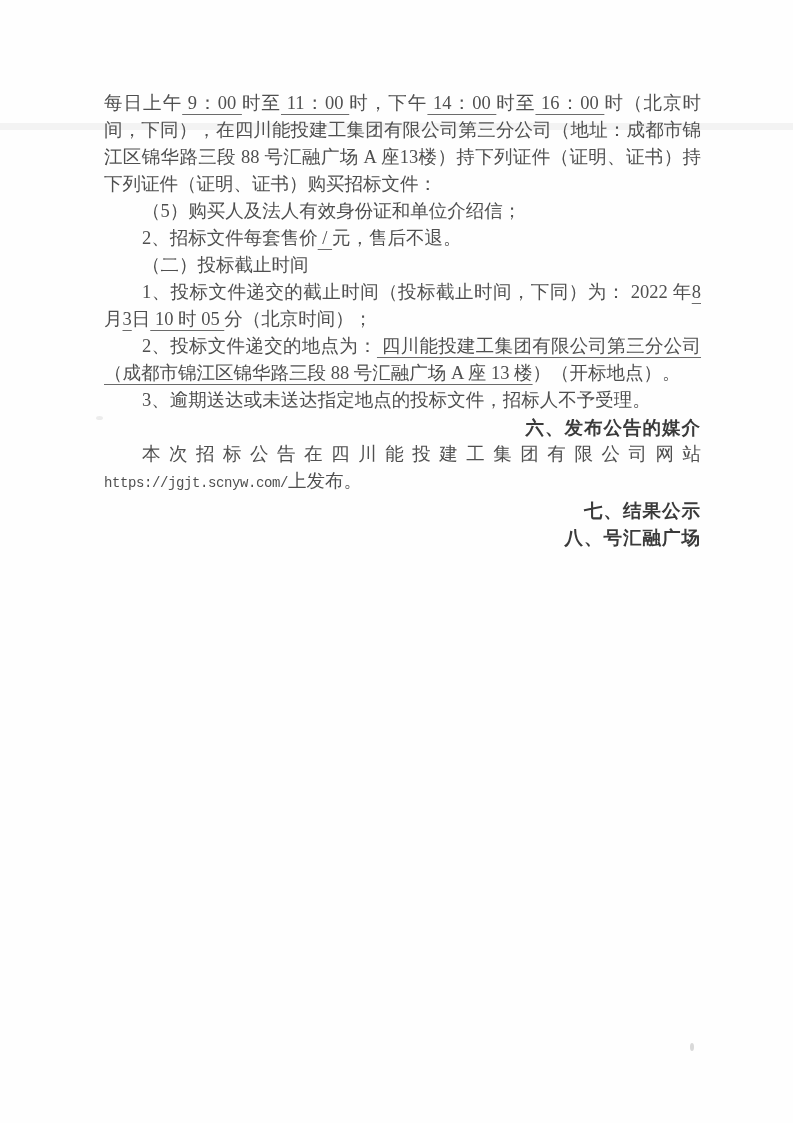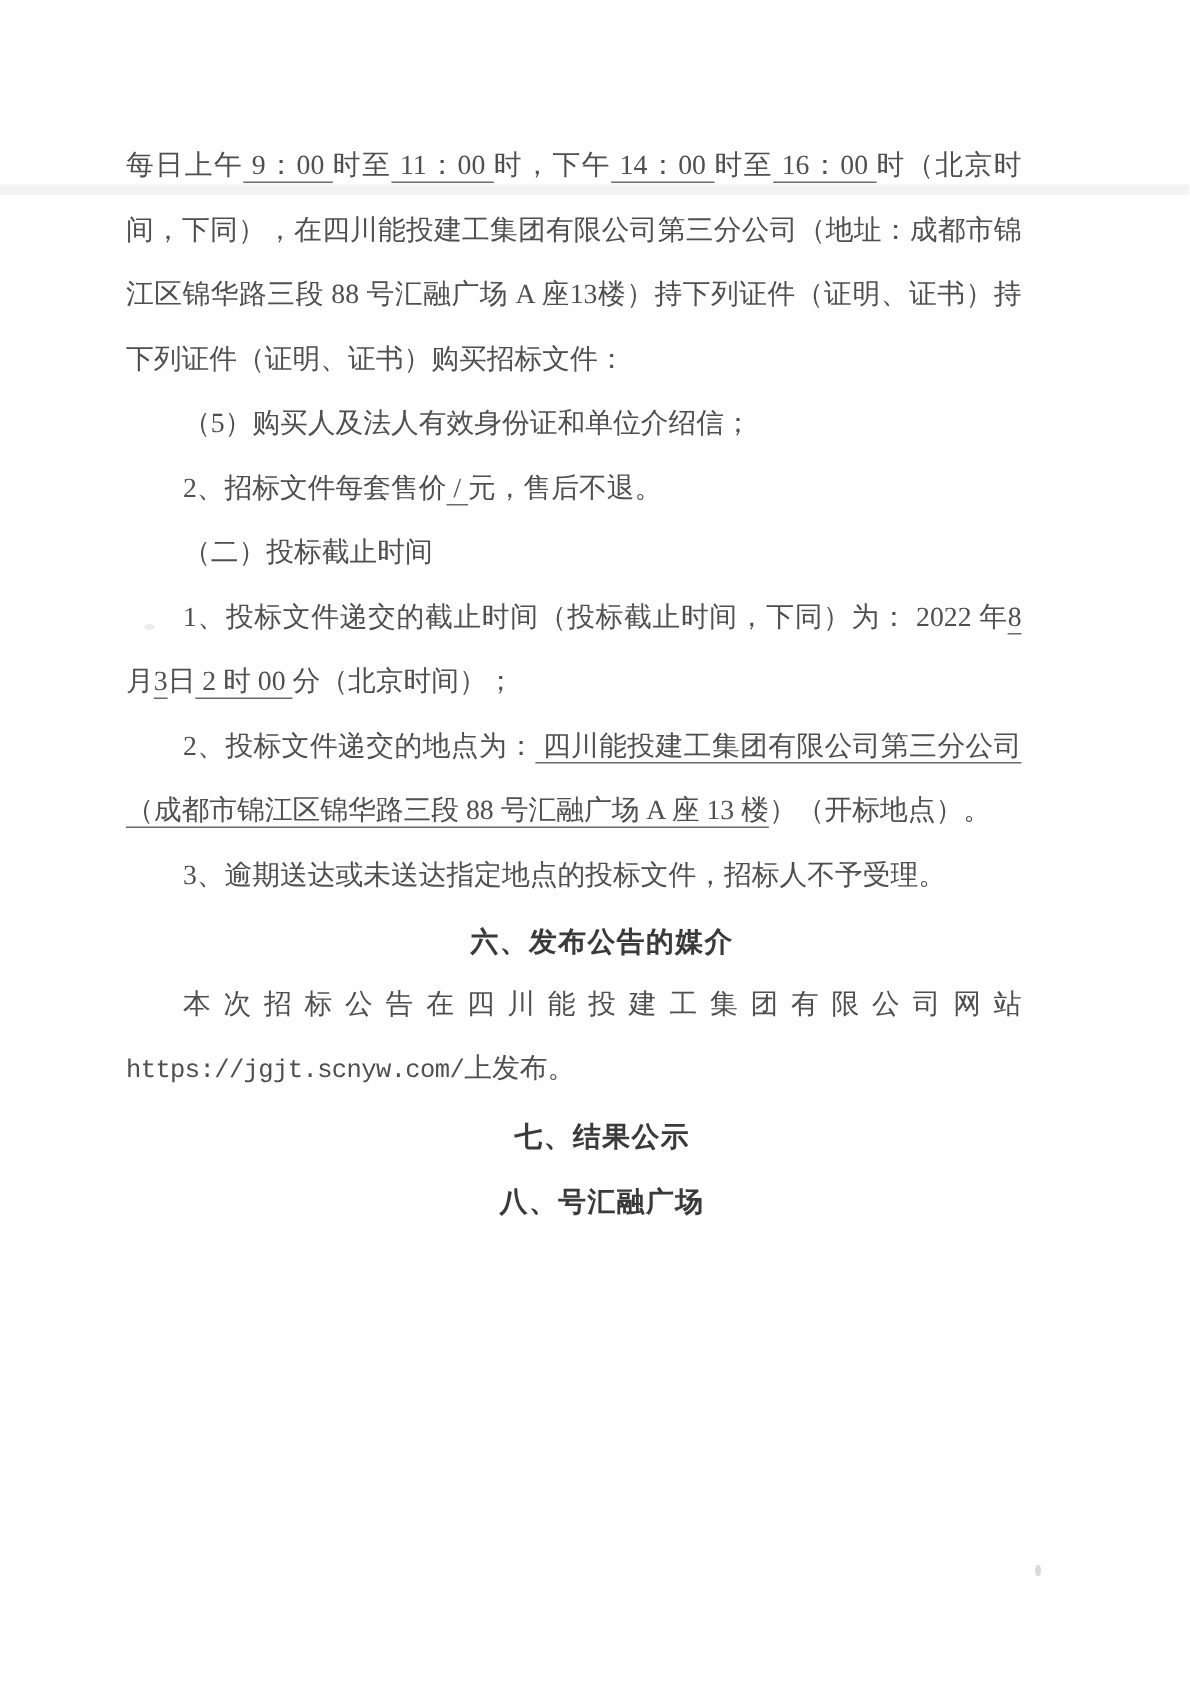--- a/index.html
+++ b/index.html
@@ -11,51 +11,51 @@
   .scan-page {
     position: relative;
     width: 793px;
     height: 1123px;
     background: #fefefe;
     overflow: hidden;
     font-family: "Liberation Serif", "DejaVu Serif", serif;
   }
   .doc-body {
     position: absolute;
-    left: 84px;
+    left: 104px;
     top: 90px;
     width: 597px;
     color: #4f4f4f;
     font-size: 18.5px;
-    line-height: 43px;
+    line-height: 27px;
   }
   p.para {
     margin: 0;
     text-align: justify;
     text-justify: inter-character;
   }
   p.para.indent {
     text-indent: 2.05em;
   }
   p.para.heading {
     font-family: "Liberation Sans", "DejaVu Sans", sans-serif;
     font-weight: 700;
     color: #3a3a3a;
-    text-align: center;
+    text-align: right;
     letter-spacing: 1px;
   }
   .u {
     text-decoration: underline;
     text-underline-offset: 5px;
     text-decoration-thickness: 1px;
     text-decoration-color: #6b6b6b;
   }
   .mono {
     font-family: "Liberation Mono", "DejaVu Sans Mono", monospace;
-    font-size: 17px;
+    font-size: 14px;
     letter-spacing: -0.4px;
   }
   
   .scan-band {
     position: absolute;
     left: 0;
     top: 123px;
     width: 100%;
     height: 7px;
     background: rgba(186, 186, 186, 0.16);
@@ -82,21 +82,21 @@
 </head>
 <body>
 
 <div class="scan-page">
   <div class="scan-band"></div>
   <div class="doc-body">
       <p class="para"><span>每日上午</span><span class="u"> 9：00 </span><span>时至</span><span class="u"> 11：00 </span><span>时，下午</span><span class="u"> 14：00 </span><span>时至</span><span class="u"> 16：00 </span><span>时（北京时间，下同），在四川能投建工集团有限公司第三分公司（地址：成都市锦江区锦华路三段 88 号汇融广场 A 座13楼）持下列证件（证明、证书）持下列证件（证明、证书）购买招标文件：</span></p>
       <p class="para indent"><span>（5）购买人及法人有效身份证和单位介绍信；</span></p>
       <p class="para indent"><span>2、招标文件每套售价</span><span class="u"> / </span><span>元，售后不退。</span></p>
       <p class="para indent"><span>（二）投标截止时间</span></p>
-      <p class="para indent"><span>1、投标文件递交的截止时间（投标截止时间，下同）为： 2022 年</span><span class="u">8</span><span>月</span><span class="u">3</span><span>日</span><span class="u"> 2 时 00 </span><span>分（北京时间）；</span></p>
+      <p class="para indent"><span>1、投标文件递交的截止时间（投标截止时间，下同）为： 2022 年</span><span class="u">8</span><span>月</span><span class="u">3</span><span>日</span><span class="u"> 10 时 05 </span><span>分（北京时间）；</span></p>
       <p class="para indent"><span>2、投标文件递交的地点为：</span><span class="u"> 四川能投建工集团有限公司第三分公司（成都市锦江区锦华路三段 88 号汇融广场 A 座 13 楼</span><span>）（开标地点）。</span></p>
       <p class="para indent"><span>3、逾期送达或未送达指定地点的投标文件，招标人不予受理。</span></p>
       <p class="para indent heading"><span>六、发布公告的媒介</span></p>
       <p class="para indent"><span>本次招标公告在四川能投建工集团有限公司网站</span><span class="mono">https://jgjt.scnyw.com/</span><span>上发布。</span></p>
       <p class="para indent heading"><span>七、结果公示</span></p>
       <p class="para indent heading"><span>八、号汇融广场</span></p>
     </div>
   <div class="scan-speck-a"></div>
   <div class="scan-speck-b"></div>
 </div>

